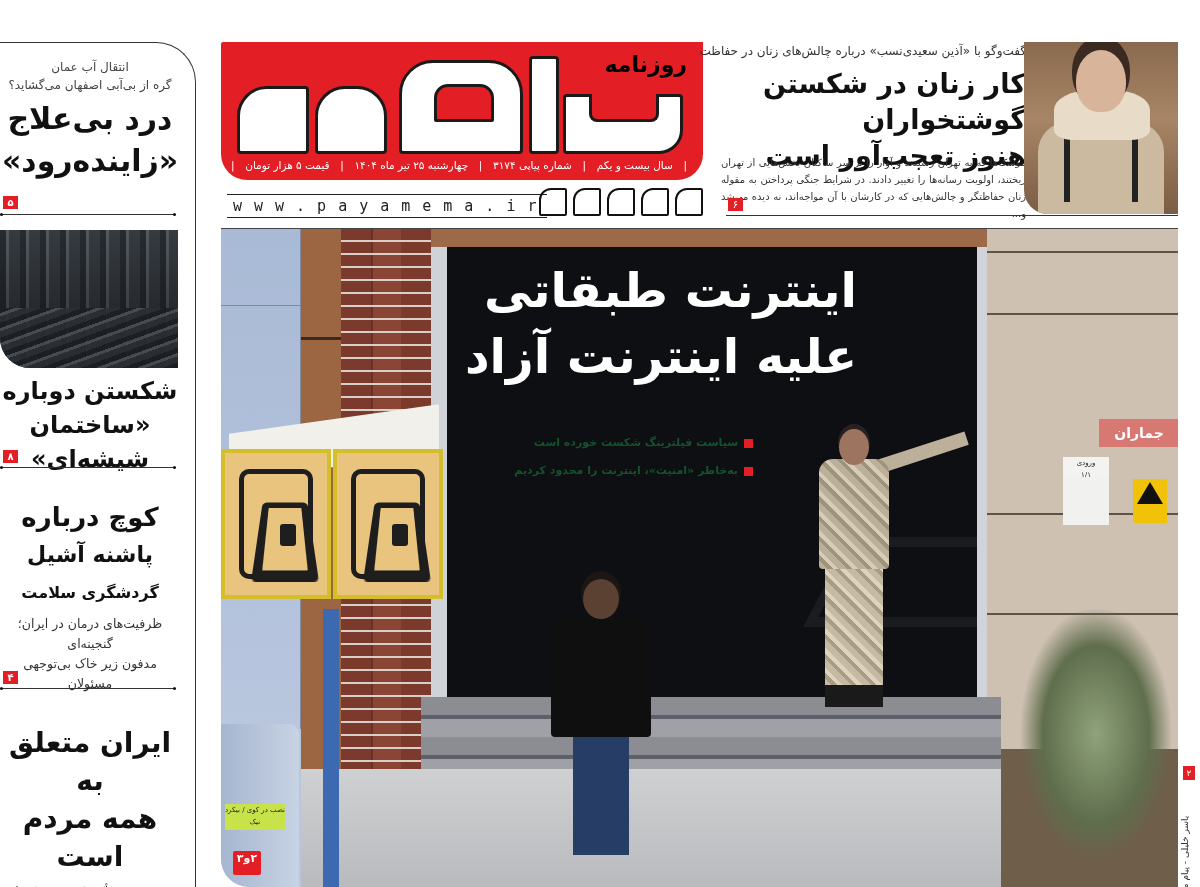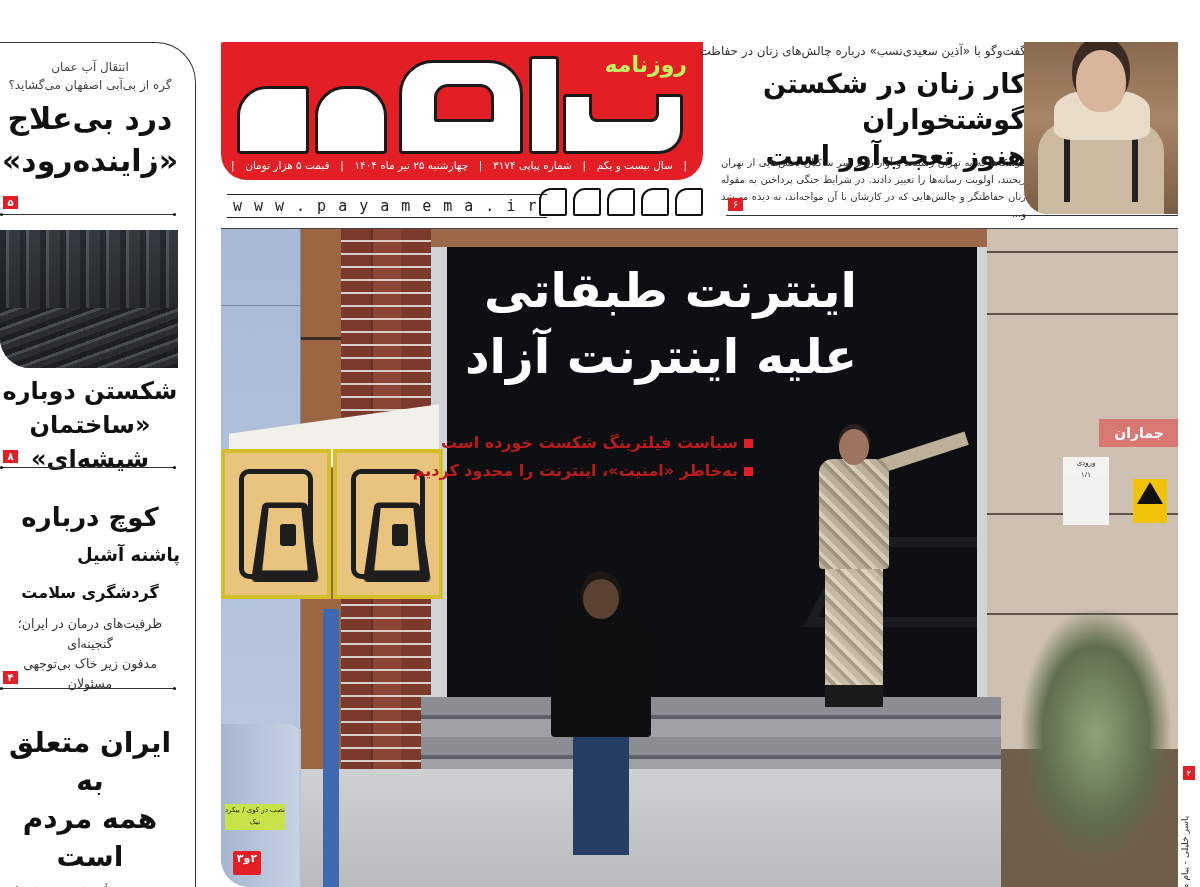--- a/index.html
+++ b/index.html
@@ -50,21 +50,21 @@
     .logo-word { position: absolute; left: 8px; top: 8px; width: 430px; height: 108px; }
     .logo-word span { position: absolute; background: #fff; border: 3px solid #1a1a1a; }
     .lg1 { left: 8px; top: 36px; width: 72px; height: 68px; border-radius: 30px 4px 4px 4px; }
     .lg2 { left: 86px; top: 36px; width: 72px; height: 68px; border-radius: 30px 30px 4px 4px; }
     .lg3 { left: 170px; top: 10px; width: 124px; height: 94px; border-radius: 34px 34px 4px 4px; }
     .lg3i { left: 205px !important; top: 34px !important; width: 60px; height: 38px; background: #e31e24 !important; border-radius: 14px 14px 2px 2px; }
     .lg4 { left: 300px; top: 6px; width: 30px; height: 98px; border-radius: 4px; }
     .lg5 { left: 334px; top: 44px; width: 120px; height: 60px; border-radius: 4px 4px 24px 4px; }
     .lg5i { left: 360px !important; top: 44px !important; width: 70px; height: 28px; background: #e31e24 !important; border-top: none !important; border-radius: 0 0 8px 8px; }
     .rooznameh {
-      position: absolute; right: 16px; top: 10px; color: #bef264; font-size: 22px; font-weight: bold;
+      position: absolute; right: 16px; top: 10px; color: #000000; font-size: 22px; font-weight: bold;
     }
     .issue-line {
       position: absolute; left: 10px; right: 16px; top: 117px; color: #fff; font-size: 10.5px;
       display: flex; justify-content: space-between; direction: rtl; white-space: nowrap;
     }
     .url-row { position: absolute; left: 221px; top: 188px; width: 482px; height: 30px; }
     .url-text {
       position: absolute; left: 6px; top: 6px; width: 320px; direction: ltr; text-align: left;
       font-family: "DejaVu Sans Mono", monospace; font-size: 15px; letter-spacing: 12px; color: #222;
       border-top: 1px solid #222; border-bottom: 1px solid #222; line-height: 22px; padding-left: 6px;
@@ -136,21 +136,21 @@
     .soldier .b { position:absolute; left:14px; top:256px; width:58px; height:22px; background:#1a1a1a; }
     .entrance-sign { position: absolute; left: 842px; top: 196px; width: 46px; height: 50px; background: #f3f3f1; font-family: "DejaVu Sans", sans-serif; font-size: 7px; text-align: center; color: #222; line-height: 12px; margin-top: 32px; }
     .entrance-sign .en { font-family: "Liberation Sans", sans-serif; font-weight: bold; font-size: 8px; direction: ltr; }
     .white-box { position: absolute; left: 842px; top: 248px; width: 46px; height: 48px; background: #f1f1f0; }
     .warn { position: absolute; left: 912px; top: 250px; width: 34px; height: 44px; background: #f0c20a; }
     .warn::before { content:""; position:absolute; left:4px; top:3px; border-left:13px solid transparent; border-right:13px solid transparent; border-bottom:22px solid #111; }
     .watermark { position: absolute; left: 878px; top: 190px; width: 80px; height: 28px; background: rgba(227,30,36,.45); color: #fff; font-size: 14px; font-weight: bold; text-align: center; line-height: 28px; }
 
     .main-hl { position: absolute; left: 236px; top: 28px; width: 400px; text-align: right; color: #fff; font-weight: bold; font-size: 48px; line-height: 66px; letter-spacing: -1px; }
     .bullets { position: absolute; left: 236px; top: 200px; width: 296px; text-align: right; }
-    .bullet { color: #b91c1c; font-size: 16px; font-weight: bold; line-height: 28px; white-space: nowrap; }
+    .bullet { color: #14532d; font-size: 11px; font-weight: bold; line-height: 28px; white-space: nowrap; }
     .bullet i { display: inline-block; width: 9px; height: 9px; background: #e31e24; margin-left: 6px; vertical-align: middle; }
     .photo-badge { position: absolute; left: 12px; bottom: 12px; width: 28px; height: 24px; background: #e31e24; color: #fff; font-size: 11px; line-height: 16px; text-align: center; font-weight: bold; border-radius: 2px; }
 
     .credit { position: absolute; left: 1180px; top: 760px; width: 20px; height: 127px; writing-mode: vertical-rl; transform: rotate(180deg); font-size: 9px; color: #333; text-align: center; }
     .credit-badge { position: absolute; left: 1183px; top: 766px; width: 12px; height: 14px; background: #e31e24; color:#fff; font-size: 9px; line-height: 14px; text-align: center; }
   </style>
 </head>
 <body>
 
 <div class="left-col">
@@ -168,21 +168,21 @@
   <div class="ruin-photo"></div>
   <div class="story" style="top:374px;">
     <div class="hl" style="font-size:24px; line-height:34px;">شکستن دوباره</div>
     <div class="hl" style="font-size:24px; line-height:34px;">«ساختمان شیشه‌ای»</div>
   </div>
   <div class="pgbadge" style="top:450px;">۸</div>
   <div class="sep" style="top:467px;"></div>
 
   <div class="story" style="top:498px;">
     <div class="hl" style="font-size:26px; line-height:38px;">کوچ درباره</div>
-    <div class="hl" style="font-size:18px; line-height:38px;text-align:right;">پاشنه آشیل</div>
+    <div class="hl" style="font-size:22px; line-height:38px;">پاشنه آشیل</div>
     <div class="hl" style="font-size:16px; line-height:38px;">گردشگری سلامت</div>
     <div class="sub" style="margin-top:2px;">ظرفیت‌های درمان در ایران؛ گنجینه‌ای</div>
     <div class="sub">مدفون زیر خاک بی‌توجهی مسئولان</div>
   </div>
   <div class="pgbadge" style="top:671px;">۴</div>
   <div class="sep" style="top:688px;"></div>
 
   <div class="story" style="top:724px;">
     <div class="hl" style="font-size:28px; line-height:38px;">ایران متعلق به</div>
     <div class="hl" style="font-size:28px; line-height:38px;">همه مردم است</div>

